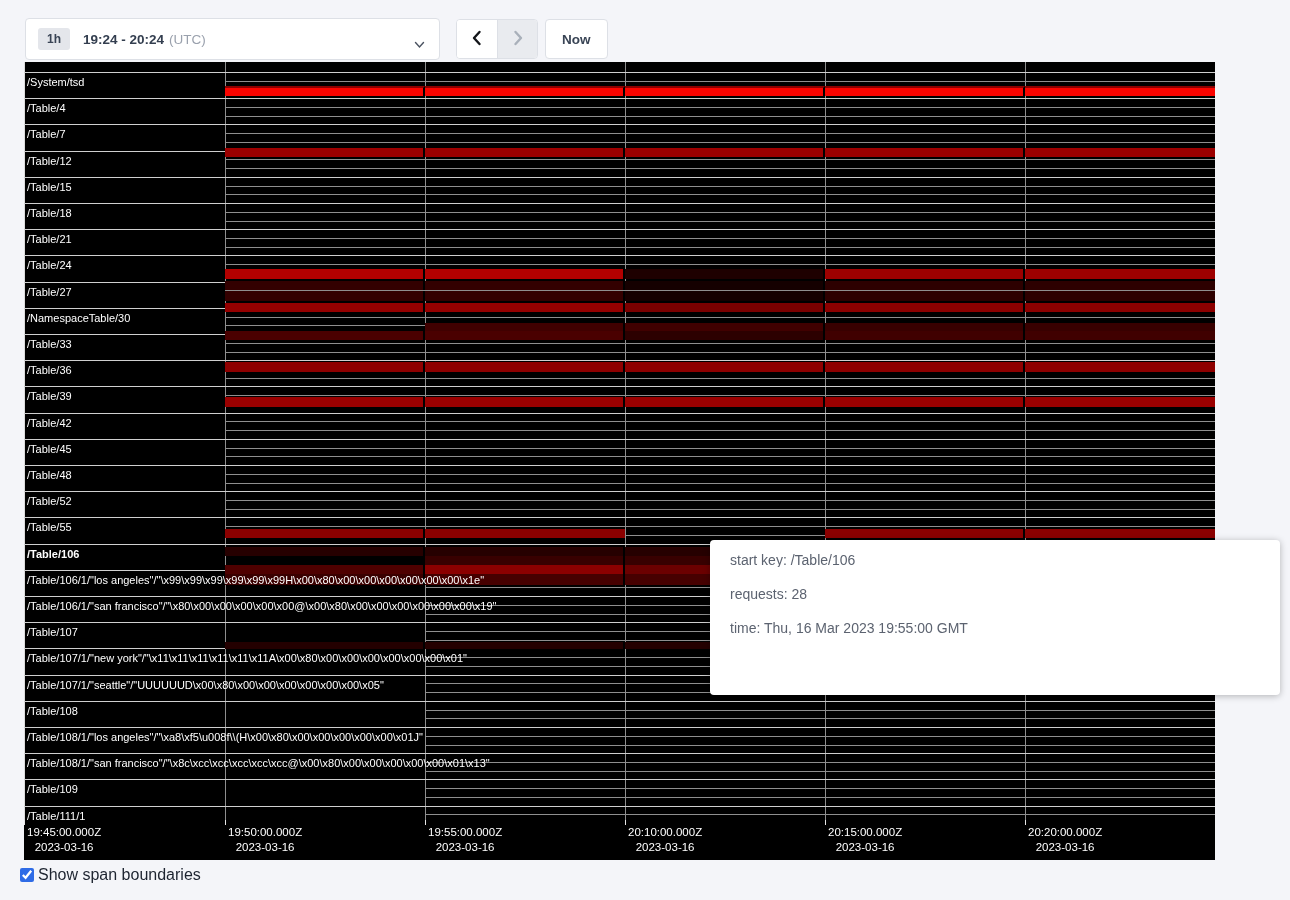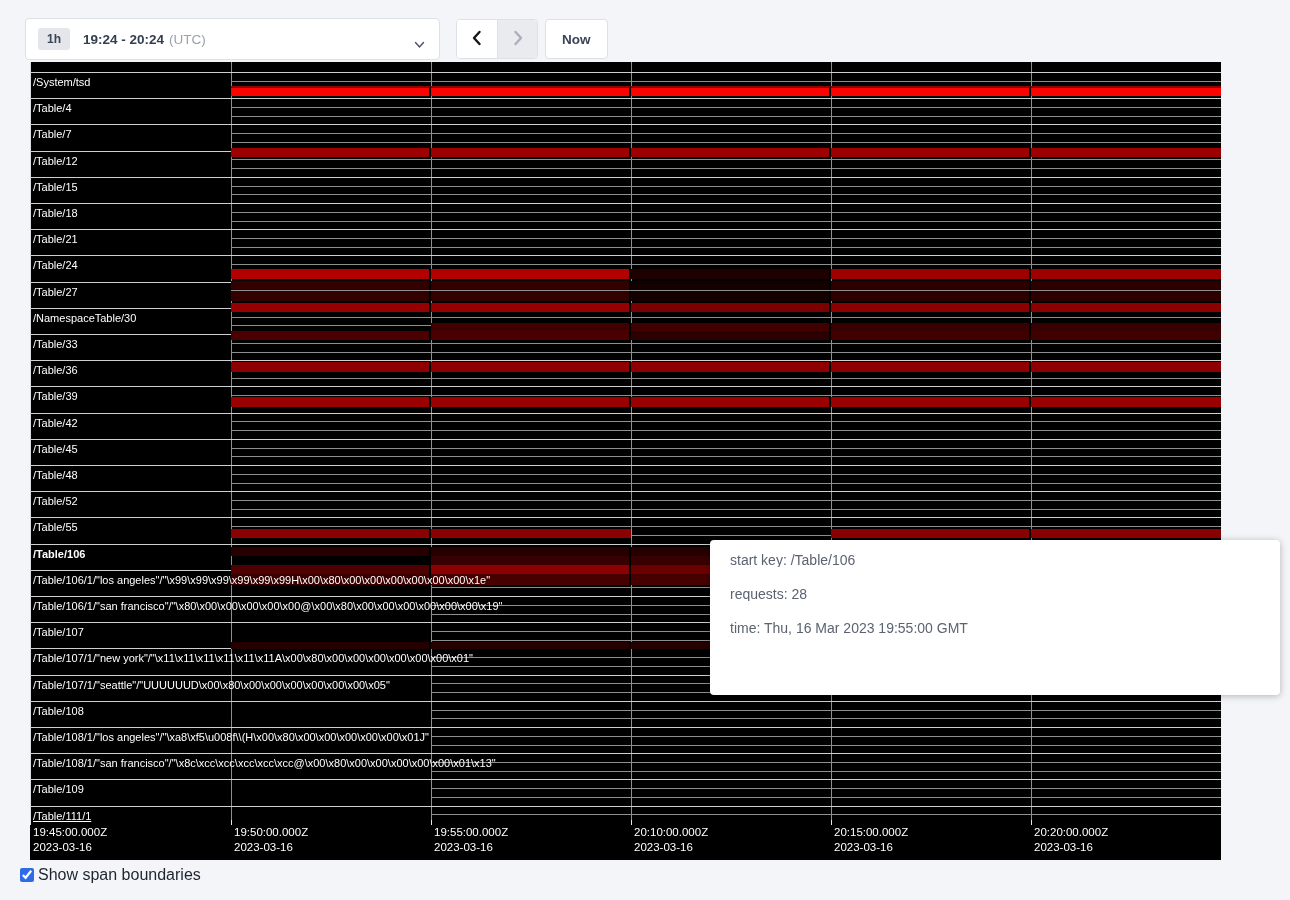--- a/index.html
+++ b/index.html
@@ -38,22 +38,22 @@
   .nav-btn.disabled { background:#e9ebef; cursor:default; }
   .now-btn {
     position:absolute; left:545px; top:19px; height:40px; padding:0 16px;
     background:#fff; border:1px solid #dde0e6; border-radius:4px;
     font-family:"Liberation Sans",sans-serif;
     font-size:13.5px; font-weight:700; color:#394455; cursor:pointer;
   }
 
   
   .heatmap {
-    position:absolute; left:30px; top:62px; width:1191px; height:798px;
-    background:#000; overflow:hidden;
+    position:absolute; left:24px; top:62px; width:1191px; height:798px;
+    background:#000; overflow:hidden;text-align:center;
   }
   .vline  { position:absolute; top:0; width:1px; height:758px; background:#8e8e8e; }
   .vedge  { position:absolute; top:0; left:0; width:1px; height:758px; background:#dcdcdc; }
   .hline  { position:absolute; left:0; width:1191px; height:1px; background:#cfcfcf; }
   .subline{ position:absolute; height:1px; background:#8f8f8f; }
   .bar-seg{ position:absolute; }
   .rowlabel {
     position:absolute; left:3px; color:#fff; white-space:nowrap;
     font-size:11px; line-height:12px;
   }
@@ -302,21 +302,21 @@
     <div class="rowlabel" style="top: 485.6px; font-weight: bold;">/Table/106</div>
     <div class="rowlabel" style="top: 511.8px;">/Table/106/1/"los angeles"/"\x99\x99\x99\x99\x99\x99H\x00\x80\x00\x00\x00\x00\x00\x00\x1e"</div>
     <div class="rowlabel" style="top: 538px;">/Table/106/1/"san francisco"/"\x80\x00\x00\x00\x00\x00@\x00\x80\x00\x00\x00\x00\x00\x00\x19"</div>
     <div class="rowlabel" style="top: 564.2px;">/Table/107</div>
     <div class="rowlabel" style="top: 590.4px;">/Table/107/1/"new york"/"\x11\x11\x11\x11\x11\x11A\x00\x80\x00\x00\x00\x00\x00\x00\x01"</div>
     <div class="rowlabel" style="top: 616.6px;">/Table/107/1/"seattle"/"UUUUUUD\x00\x80\x00\x00\x00\x00\x00\x00\x05"</div>
     <div class="rowlabel" style="top: 642.8px;">/Table/108</div>
     <div class="rowlabel" style="top: 669px;">/Table/108/1/"los angeles"/"\xa8\xf5\u008f\\(H\x00\x80\x00\x00\x00\x00\x00\x01J"</div>
     <div class="rowlabel" style="top: 695.2px;">/Table/108/1/"san francisco"/"\x8c\xcc\xcc\xcc\xcc\xcc@\x00\x80\x00\x00\x00\x00\x00\x01\x13"</div>
     <div class="rowlabel" style="top: 721.4px;">/Table/109</div>
-    <div class="rowlabel" style="top: 747.6px; text-decoration: underline;">/Table/111/1</div>
+    <div class="rowlabel" style="top: 747.6px;">/Table/111/1</div>
     <div class="tick" style="left: 0px;"></div>
     <div class="axis-label" style="left: 3px;">
       <div>19:45:00.000Z</div>
       <div>2023-03-16</div>
     </div>
     <div class="tick" style="left: 201px;"></div>
     <div class="axis-label" style="left: 204px;">
       <div>19:50:00.000Z</div>
       <div>2023-03-16</div>
     </div>

